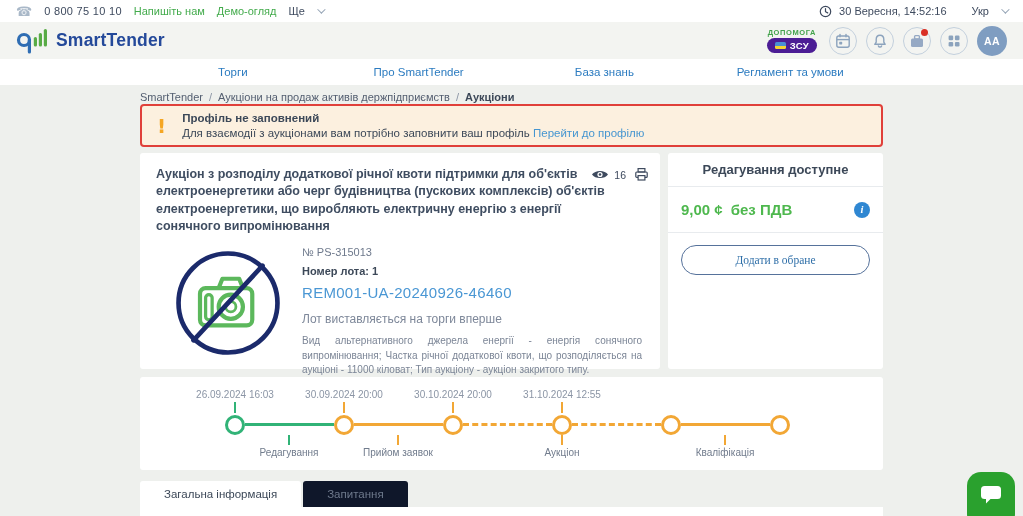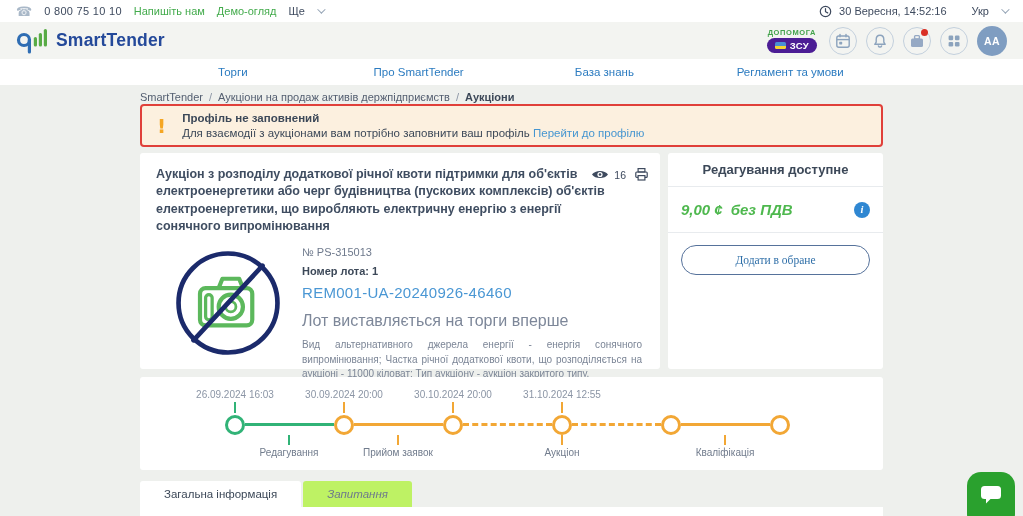--- a/index.html
+++ b/index.html
@@ -56,51 +56,51 @@
   .lot-title { width:452px; font-size:12.5px; font-weight:bold; color:#3f4d61; line-height:1.38; }
   .title-icons { position:absolute; top:14px; right:11px; display:flex; align-items:center; gap:5px; }
   .views-count { font-size:10.5px; color:#3e4a5e; }
   .print-btn { cursor:pointer; display:flex; margin-left:3px; }
   .lot-row { display:flex; margin-top:9px; }
   .camera-wrap { width:112px; margin-left:16px; margin-top:3px; flex:none; }
   .lot-details { flex:1; padding-left:18px; padding-right:2px; }
   .lot-num { font-size:11px; color:#6e798c; margin:2px 0 7px; }
   .lot-lotnum { font-size:11px; font-weight:bold; color:#3c4858; margin-bottom:7px; }
   .lot-ref { font-size:15px; color:#4a97d4; letter-spacing:.3px; margin-bottom:11px; cursor:pointer; }
-  .lot-note { font-size:16px; color:#7d8799; margin-bottom:8px; }
+  .lot-note { font-size:12px; color:#7d8799; margin-bottom:8px; }
   .lot-desc { font-size:10px; color:#7b8596; line-height:1.45; text-align:justify; }
   .bottom-row { display:flex; margin-top:13px; }
   .bcol { width:50%; }
   .bcol-label { font-size:12px; font-weight:bold; color:#3c4858; margin-bottom:6px; }
   .customer-link { font-size:11px; color:#5c6878; text-decoration:underline; cursor:pointer; }
   .proc-value { font-size:11px; color:#6e798c; }
   
   .rc-head { height:34px; display:flex; align-items:center; justify-content:center; font-size:13px; font-weight:bold; color:#3c4858; border-bottom:1px solid #e8ebee; }
   .rc-price { display:flex; align-items:center; justify-content:space-between; padding:14px 13px; border-bottom:1px solid #e8ebee; }
-  .price-text { color:#4eb84e; font-weight:bold; font-size:15px; display:flex; gap:8px;font-style:italic; }
+  .price-text { color:#4eb84e; font-weight:bold; font-size:15px; display:flex; gap:8px; }
   .info-badge { width:16px; height:16px; border-radius:50%; background:#2f87d2; color:#fff; font-size:10.5px; font-weight:bold; display:flex; align-items:center; justify-content:center; font-family:"Liberation Serif", serif; font-style:italic; cursor:pointer; }
   .fav-btn { margin:12px 13px; width:calc(100% - 26px); height:30px; border-radius:15px; border:1px solid #56729b; background:#fff; color:#2f6fa8; font-size:11.5px; cursor:pointer; font-family:Liberation Serif, serif; }
   
   .timeline-card { margin-top:8px; height:93px; position:relative; }
   .tl-circle { position:absolute; top:38px; width:20px; height:20px; border-radius:50%; background:#fff; border:3px solid #f2a735; }
   .tl-circle.done { border-color:#31b377; }
   .tl-seg { position:absolute; top:46px; height:3px; background:#f2a735; }
   .tl-seg.green { background:#31b377; }
   .tl-seg.dashed { height:0; background:none; border-top:3px dashed #f2a735; }
   .tl-date { position:absolute; top:12px; transform:translateX(-50%); font-size:10px; color:#8b95a5; white-space:nowrap; }
   .tl-tick { position:absolute; width:2px; }
   .tl-tick.date-tick { top:25px; height:11px; }
   .tl-tick.stage-tick { top:58px; height:10px; }
   .tl-tick.orange { background:#f2a735; } .tl-tick.green { background:#31b377; }
   .tl-stage { position:absolute; top:70px; transform:translateX(-50%); font-size:10px; color:#707b8c; white-space:nowrap; }
   
   .tabs { display:flex; gap:2px; margin-top:11px; }
   .tab { padding:7px 24px; font-size:11.5px; border-radius:3px 3px 0 0; cursor:pointer; }
   .tab.active { background:#fff; color:#3c4858; }
-  .tab.inactive { background:#bef264; color:#6e798c;font-style:italic; }
+  .tab.inactive { background:#0f172a; color:#6e798c; }
   .tab-panel { background:#fff; height:12px; width:100%; }
   
   .chat-btn { position:absolute; right:8px; bottom:-12px; width:48px; height:56px; background:#2aa12e; border-radius:14px; display:flex; align-items:flex-start; justify-content:center; padding-top:12px; cursor:pointer; }
 </style>
 </head>
 <body>
 
 <div class="topbar">
   <div class="tb-left">
     <span class="phone-glyph">☎</span>

